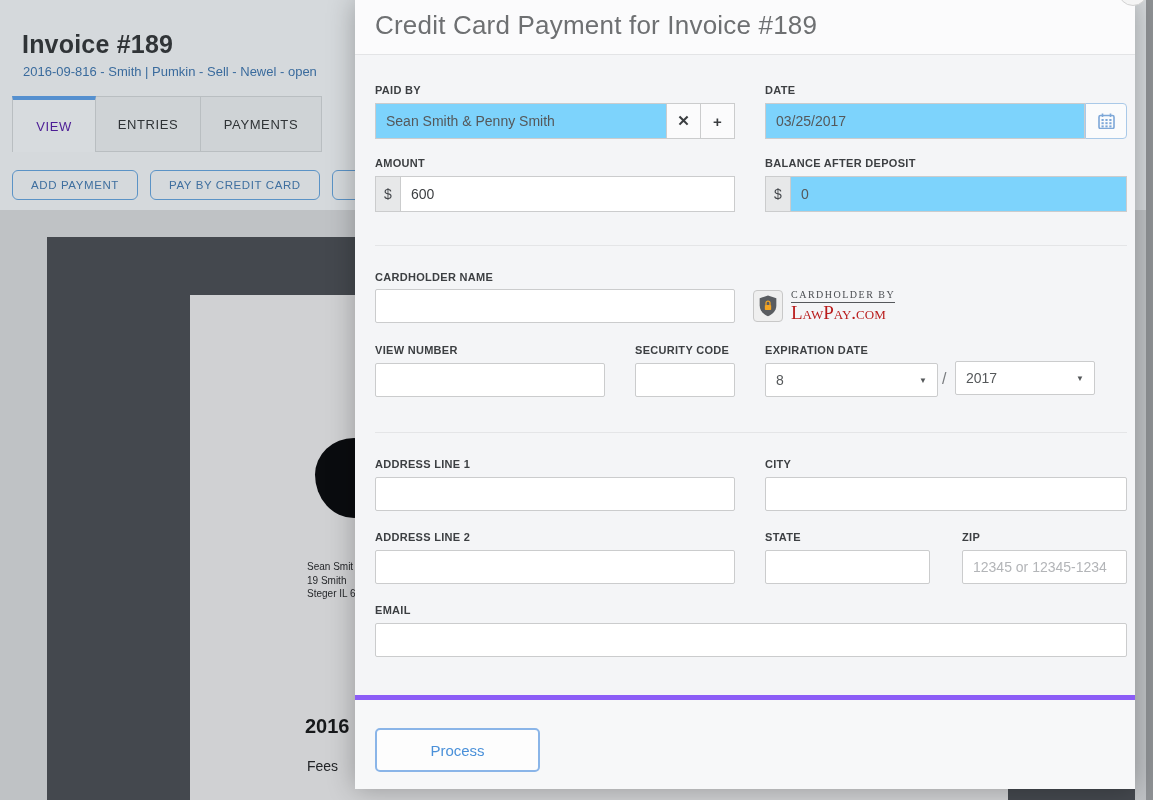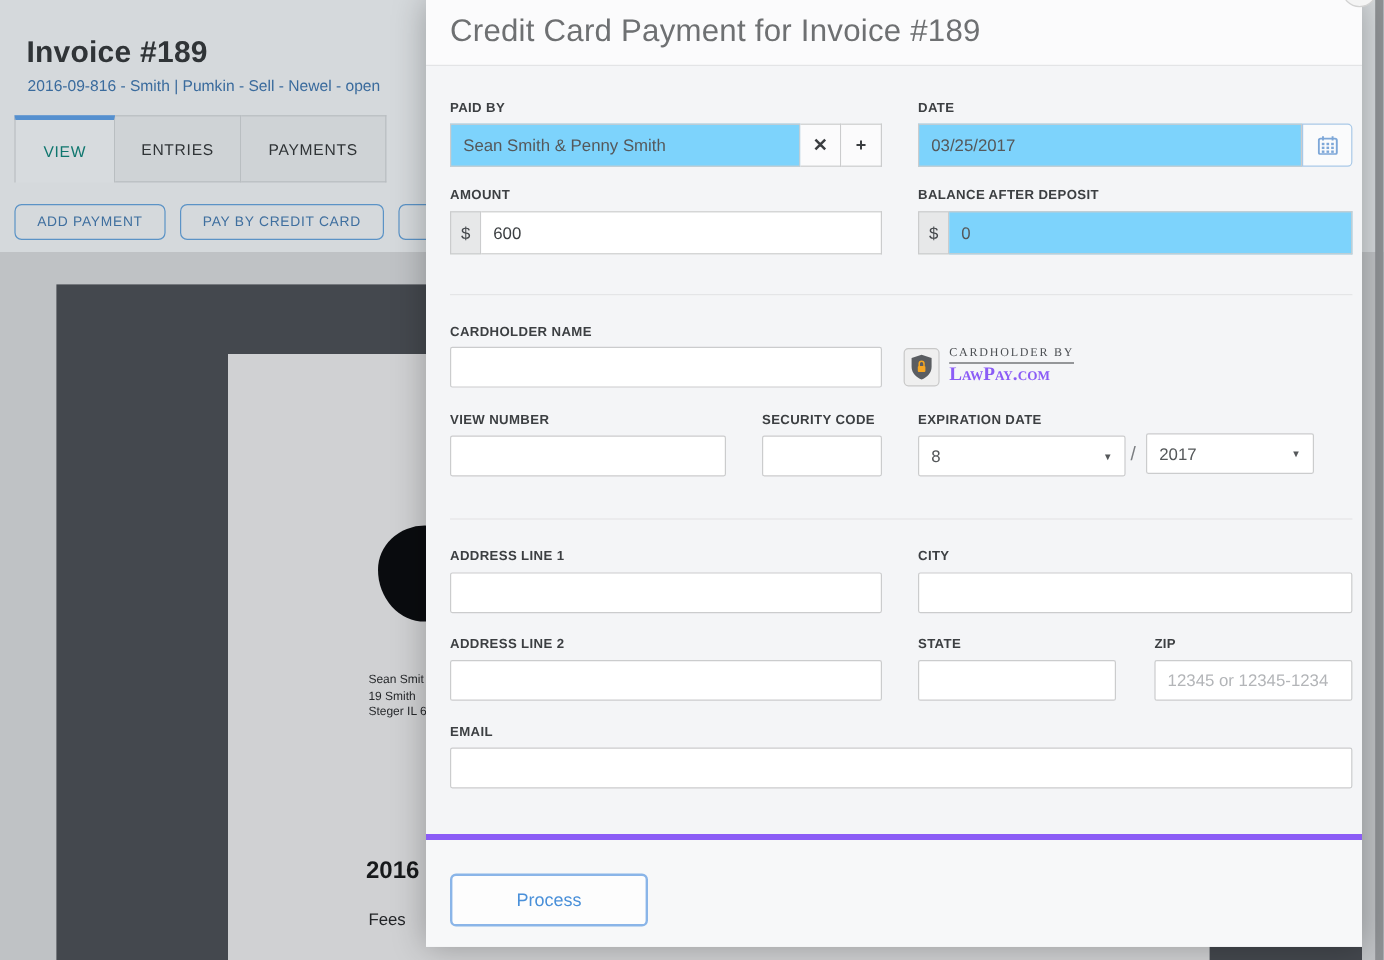--- a/index.html
+++ b/index.html
@@ -6,21 +6,21 @@
   *{box-sizing:border-box;font-family:"Liberation Sans",sans-serif;}
   .stage{position:relative;width:1153px;height:800px;overflow:hidden;background:#bfc2c5;}
 
   
   .bg-topband{position:absolute;left:0;top:0;width:1153px;height:210px;background:#d5d9dc;}
   .bg-title{position:absolute;left:22px;top:30px;font-size:25px;font-weight:600;color:#303437;letter-spacing:.2px;}
   .bg-subtitle{position:absolute;left:23px;top:64px;font-size:13px;color:#3a6b9d;}
   .tabbar{position:absolute;left:12px;top:96px;height:56px;display:flex;}
   .tab{height:56px;display:flex;align-items:center;justify-content:center;font-size:13px;letter-spacing:.6px;color:#2f3336;background:#cfd3d6;border:1px solid #b9bec1;border-left:none;cursor:pointer;}
   .tab:first-child{border-left:1px solid #b9bec1;}
-  .tab.active{background:#d7dbde;border-top:4px solid #5590cf;border-bottom:none;color:#0f766e;}
+  .tab.active{background:#d7dbde;border-top:4px solid #5590cf;border-bottom:none;color:#4c1d95;}
   .bg-actions{position:absolute;left:12px;top:170px;display:flex;gap:12px;}
   .ghost-btn{height:30px;padding:0 18px;border:1px solid #5b93c6;border-radius:6px;background:transparent;color:#3f6f9f;font-size:11.5px;letter-spacing:.6px;display:flex;align-items:center;white-space:nowrap;cursor:pointer;}
   .preview-shell{position:absolute;left:47px;top:237px;width:1088px;height:563px;background:#44484e;}
   .preview-page{position:absolute;left:143px;top:58px;width:818px;height:505px;background:#d0d1d3;}
   .logo-oval{position:absolute;left:125px;top:143px;width:78px;height:80px;background:#0a0c0f;border-radius:50% 50% 50% 50%/46% 46% 54% 54%;}
   .addr{position:absolute;left:117px;top:265px;width:48px;overflow:hidden;font-size:10px;line-height:13.5px;color:#26282b;white-space:nowrap;}
   .pv-heading{position:absolute;left:115px;top:420px;font-size:20px;font-weight:700;color:#17191b;white-space:nowrap;width:50px;overflow:hidden;}
   .pv-fees{position:absolute;left:117px;top:463px;font-size:14px;color:#222427;}
   .bg-scrollbar{position:absolute;right:0;top:0;width:7px;height:800px;background:#8e9194;}
 
@@ -44,21 +44,21 @@
   .seg.btncell{width:34px;justify-content:center;cursor:pointer;background:#fbfbfc;color:#3a3d40;font-size:15px;font-weight:700;}
   .seg.calbtn{width:42px;justify-content:center;cursor:pointer;background:#fafbfc;border:1px solid #a9c9e8;border-radius:0 4px 4px 0;}
   .divider{position:absolute;left:20px;width:752px;height:0;border-top:1px solid #e4e5e7;}
   .selectbox{position:absolute;height:34px;border:1px solid #cbcccd;border-radius:2px;background:#fff;color:#55585a;font-size:14px;display:flex;align-items:center;padding:0 10px;cursor:pointer;}
   .selectbox .caret{margin-left:auto;font-size:8px;color:#55585a;}
   .slash{position:absolute;font-size:16px;color:#7a7d80;}
   .lawpay{position:absolute;left:398px;top:289px;display:flex;align-items:center;}
   .lp-badge{width:30px;height:32px;background:#efefef;border:1px solid #c8c8c8;border-radius:4px;display:flex;align-items:center;justify-content:center;margin-right:8px;}
   .lp-text{display:flex;flex-direction:column;}
   .lp-line1{font-family:"Liberation Serif",serif;font-size:10px;letter-spacing:1.5px;color:#4b4e52;border-bottom:1px solid #55585c;padding-bottom:2px;}
-  .lp-line2{font-family:"Liberation Serif",serif;font-variant:small-caps;font-size:16px;font-weight:700;color:#8b5cf6;line-height:20px;}
+  .lp-line2{font-family:"Liberation Serif",serif;font-variant:small-caps;font-size:19px;font-weight:400;color:#b91c1c;line-height:20px;}
   .modal-footer{position:absolute;left:0;top:695px;width:100%;height:94px;background:#f7f8f9;border-top:5px solid #8b5cf6;}
   .process-btn{position:absolute;left:20px;top:28px;width:165px;height:44px;background:#fdfdfd;border:2px solid #8ab5e8;border-radius:5px;color:#4a90d9;font-size:15px;display:flex;align-items:center;justify-content:center;cursor:pointer;}
 </style>
 </head>
 <body>
 
 <div class="stage">
 
   <div class="bg-topband"></div>
   <div class="bg-title">Invoice #189</div>

